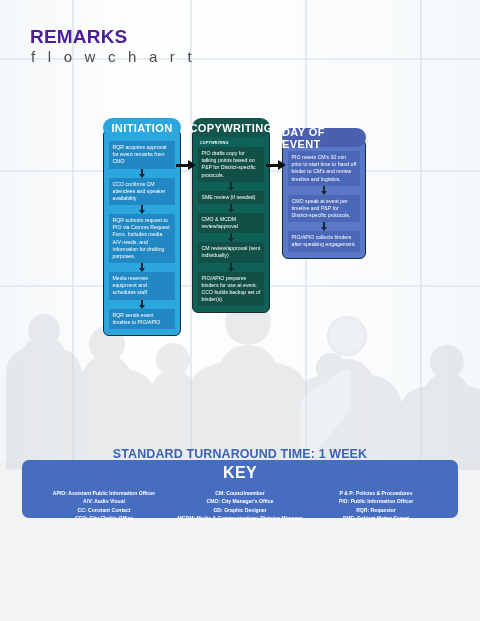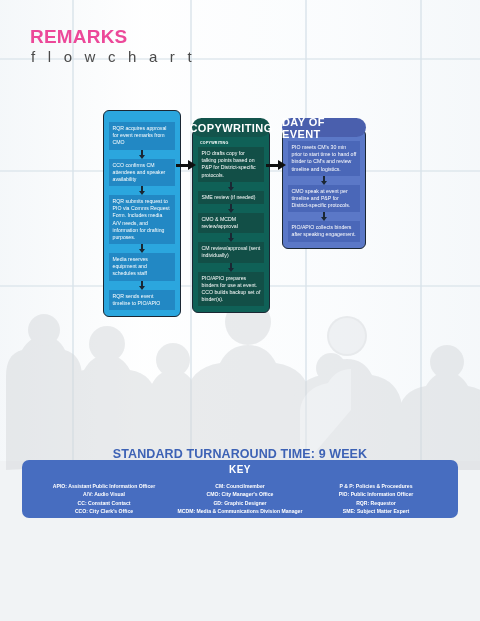--- a/index.html
+++ b/index.html
@@ -54,21 +54,21 @@
     position: absolute;
     left: 0; top: 0; width: 480px;
     z-index: 5;
   }
   #title-remarks {
     position: absolute;
     left: 30px; top: 26px;
     font-size: 19px;
     font-weight: bold;
     letter-spacing: .2px;
-    color: #ec4899;
+    color: #4c1d95;
   }
   #title-sub {
     position: absolute;
     left: 31px; top: 48px;
     font-size: 15px;
     letter-spacing: 4.2px;
     color: #4a4a4a;
   }
 
   
@@ -150,21 +150,21 @@
   
   #col-production { left: 192px; width: 78px; }
   #col-production .col-pill { background: #13544c; width: 78px; }
   #col-production .col-body { background: #0f6157; width: 78px; border: 1.6px solid #1b2733; }
   #col-production .node { background: #124f47; }
   #col-production .arrow-down::before { background: #1b2733; }
   #col-production .arrow-down::after { border-top-color: #1b2733; }
 
   
   #col-dayofevent { left: 282px; width: 84px; }
-  #col-dayofevent .col-pill { background: #4a5fad; width: 84px; }
+  #col-dayofevent .col-pill { background: #4a5fad; width: 84px; margin-top: 10px; }
   #col-dayofevent .col-body { background: #5b78c7; width: 84px; border: 1.6px solid #1b2733; }
   #col-dayofevent .node { background: #4a67b8; }
   #col-dayofevent .arrow-down::before { background: #1b2733; }
   #col-dayofevent .arrow-down::after { border-top-color: #1b2733; }
 
   
   .arrow-right {
     position: absolute;
     height: 11px;
     z-index: 6;
@@ -207,21 +207,21 @@
     left: 22px; top: 460px;
     width: 436px; height: 58px;
     background: #476dc0;
     border-radius: 7px;
     z-index: 5;
     padding-top: 4px;
   }
   #key-title {
     text-align: center;
     color: #ffffff;
-    font-size: 10px;
+    font-size: 16px;
     font-weight: bold;
     letter-spacing: .4px;
     margin-bottom: 7px;
   }
   #key-columns {
     display: flex;
     justify-content: space-between;
     padding: 0 14px;
   }
   .key-col {
@@ -282,20 +282,21 @@
 </div>
 
 <div id="header">
   <div id="title-remarks">REMARKS</div>
   <div id="title-sub">f l o w   c h a r t</div>
 </div>
 
 <div id="flow">
 
   <div class="column" id="col-initiation">
+    <div class="col-pill">INITIATION</div>
     <div class="col-body">
       <div class="node">RQR acquires approval for event remarks from CMO</div>
       <div class="arrow-down"></div>
       <div class="node">CCO confirms CM attendees and speaker availability</div>
       <div class="arrow-down"></div>
       <div class="node">RQR submits request to PIO via Comms Request Form. Includes media A/V needs, and information for drafting purposes.</div>
       <div class="arrow-down"></div>
       <div class="node">Media reserves equipment and schedules staff</div>
       <div class="arrow-down"></div>
       <div class="node">RQR sends event timeline to PIO/APIO</div>
@@ -334,21 +335,21 @@
       <div class="node">PIO meets CM's 30 min prior to start time to hand off binder to CM's and review timeline and logistics.</div>
       <div class="arrow-down"></div>
       <div class="node">CMO speak at event per timeline and P&amp;P for District-specific protocols.</div>
       <div class="arrow-down"></div>
       <div class="node">PIO/APIO collects binders after speaking engagement.</div>
     </div>
   </div>
 
 </div>
 
-<div id="turnaround">STANDARD TURNAROUND TIME: 9 WEEK</div>
+<div id="turnaround">STANDARD TURNAROUND TIME: 1 WEEK</div>
 
 <div id="key-panel">
   <div id="key-title">KEY</div>
   <div id="key-columns">
 
     <div class="key-col">
       <div class="key-entry">APIO: Assistant Public Information Officer</div>
       <div class="key-entry">A/V: Audio Visual</div>
       <div class="key-entry">CC: Constant Contact</div>
       <div class="key-entry">CCO: City Clerk's Office</div>

